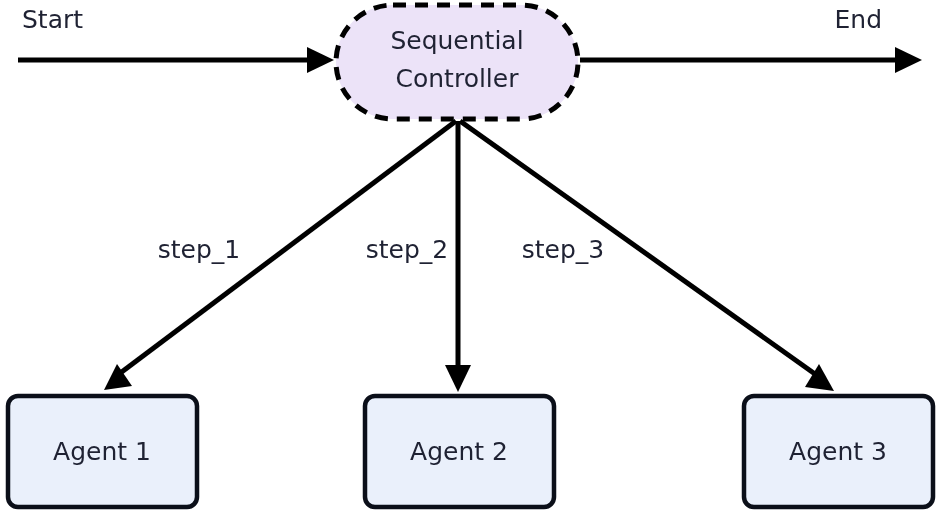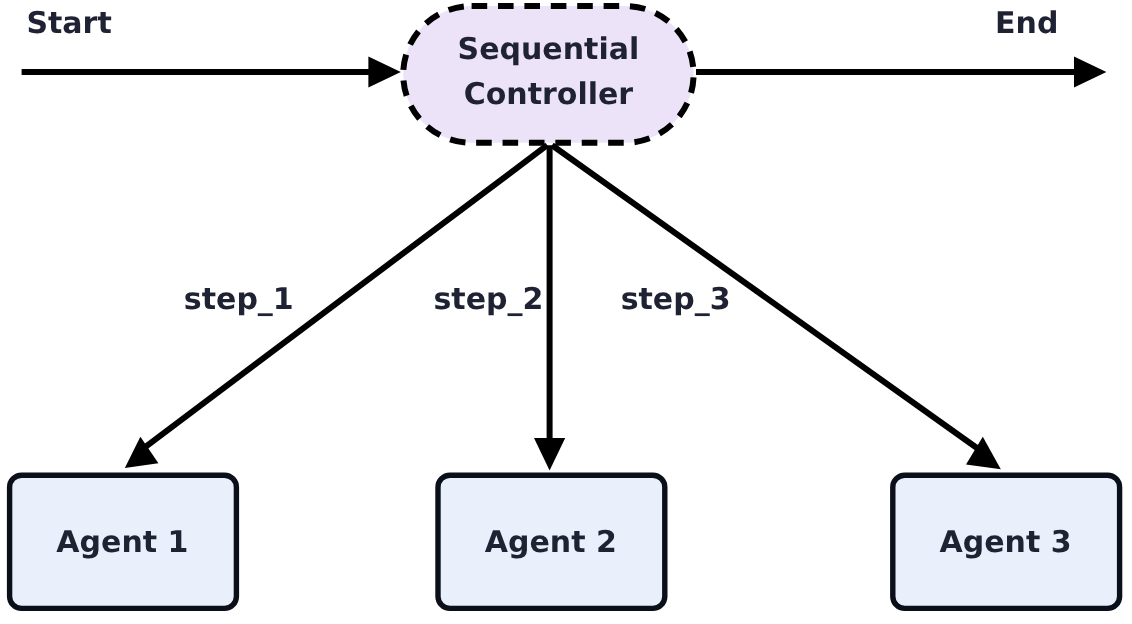--- a/index.html
+++ b/index.html
@@ -7,21 +7,20 @@
     padding: 0;
     background: #ffffff;
   }
   #canvas {
     position: relative;
     width: 943px;
     height: 520px;
     background: #ffffff;
     font-family: "DejaVu Sans", sans-serif;
     overflow: hidden;
-    font-weight: bold;
   }
   #diagram-svg {
     position: absolute;
     top: 0;
     left: 0;
     width: 943px;
     height: 520px;
   }
   .node-label {
     fill: #1f2233;

